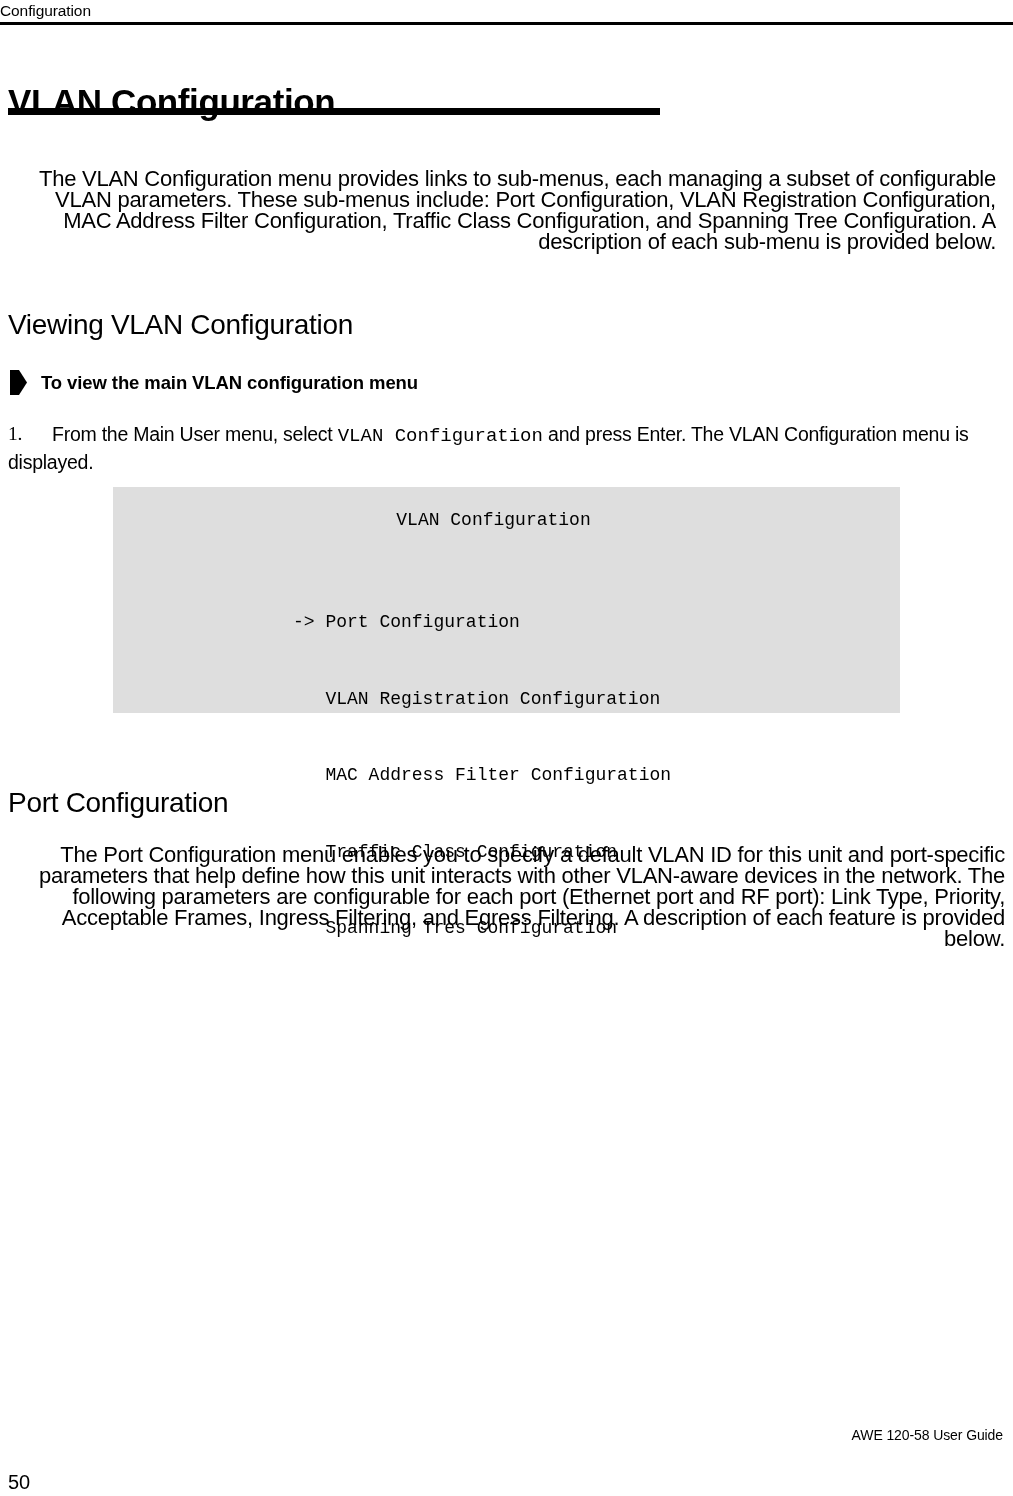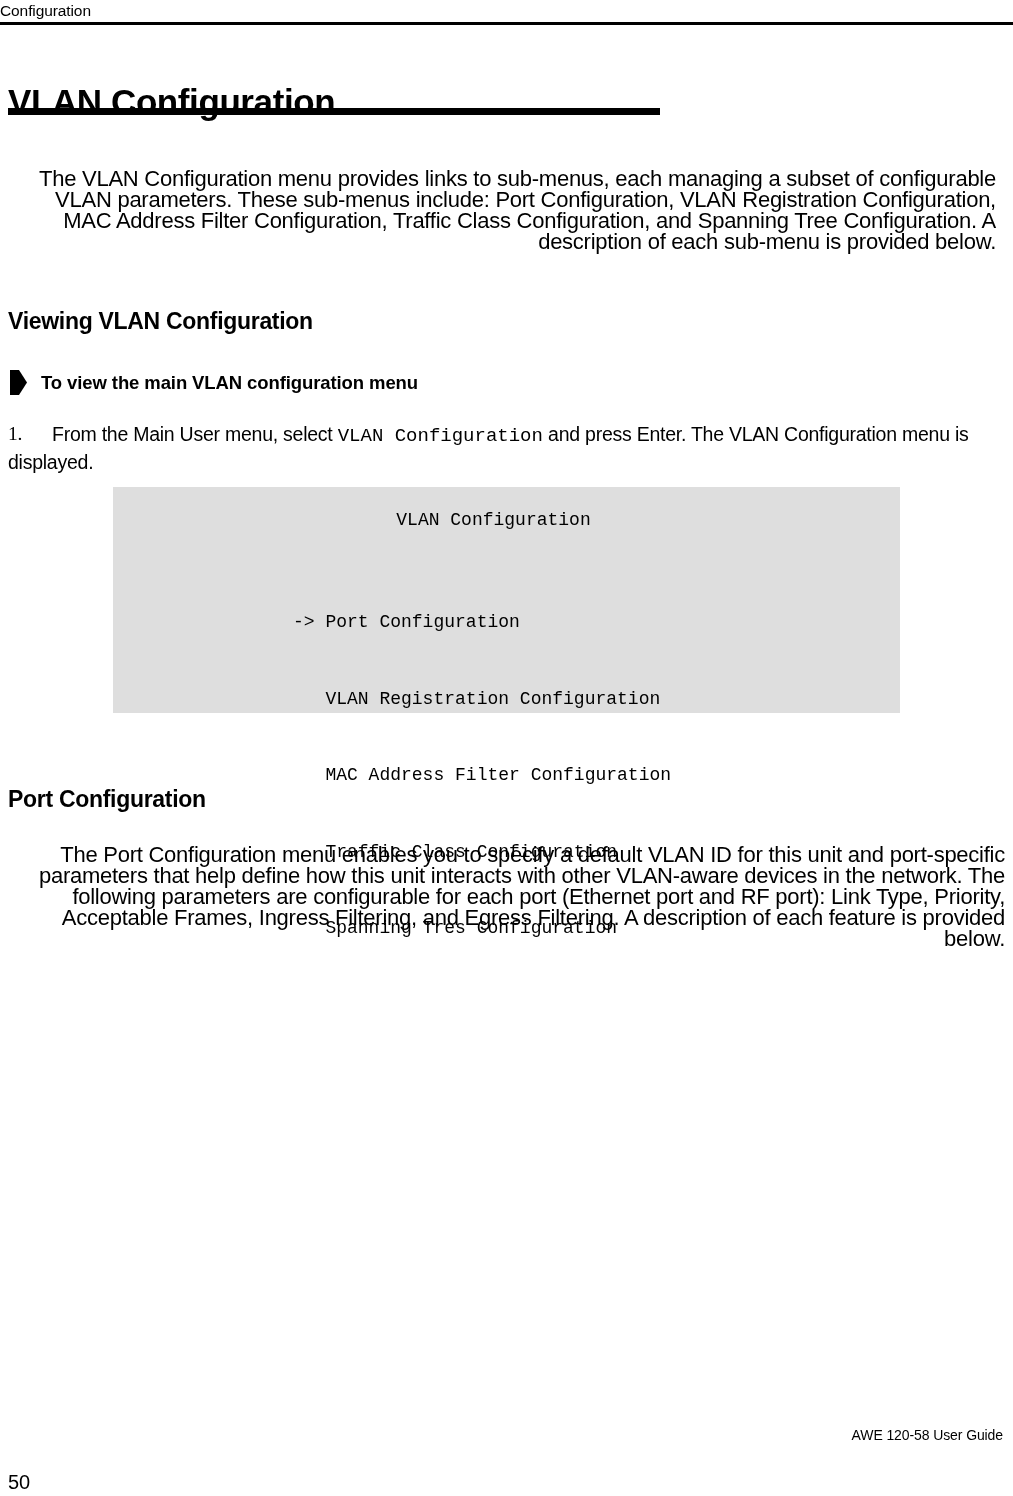--- a/index.html
+++ b/index.html
@@ -82,22 +82,22 @@
   .para-port {
     left: 20px;
     top: 822px;
     width: 985px;
   }
 
   
   .h2 {
     position: absolute;
     left: 8px;
-    font-size: 23px;
-    font-weight: bold;
+    font-size: 28px;
+    font-weight: normal;
     letter-spacing: -0.3px;
     line-height: 30px;
     white-space: nowrap;
   }
   .h2-viewing { top: 287px; }
   .h2-port    { top: 765px; text-align: right; }
 
   
   .proc-head {
     position: absolute;

